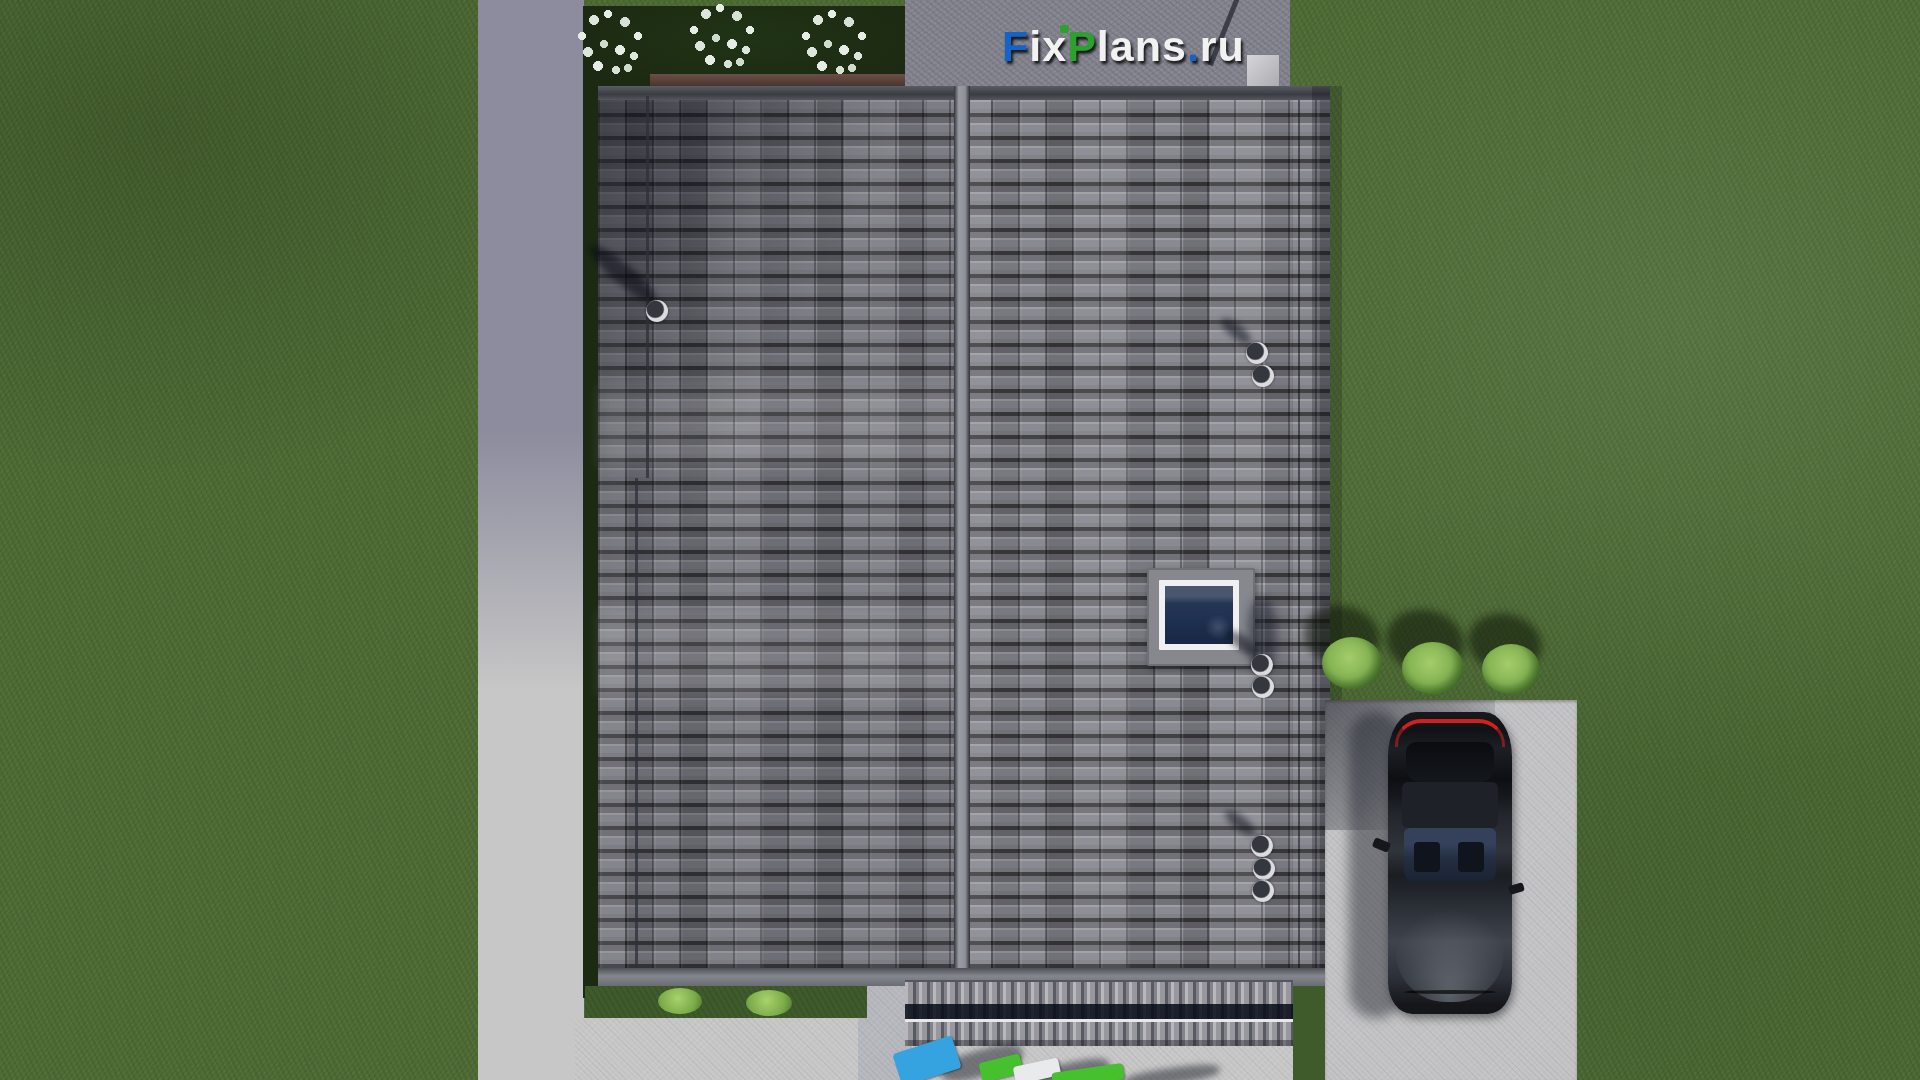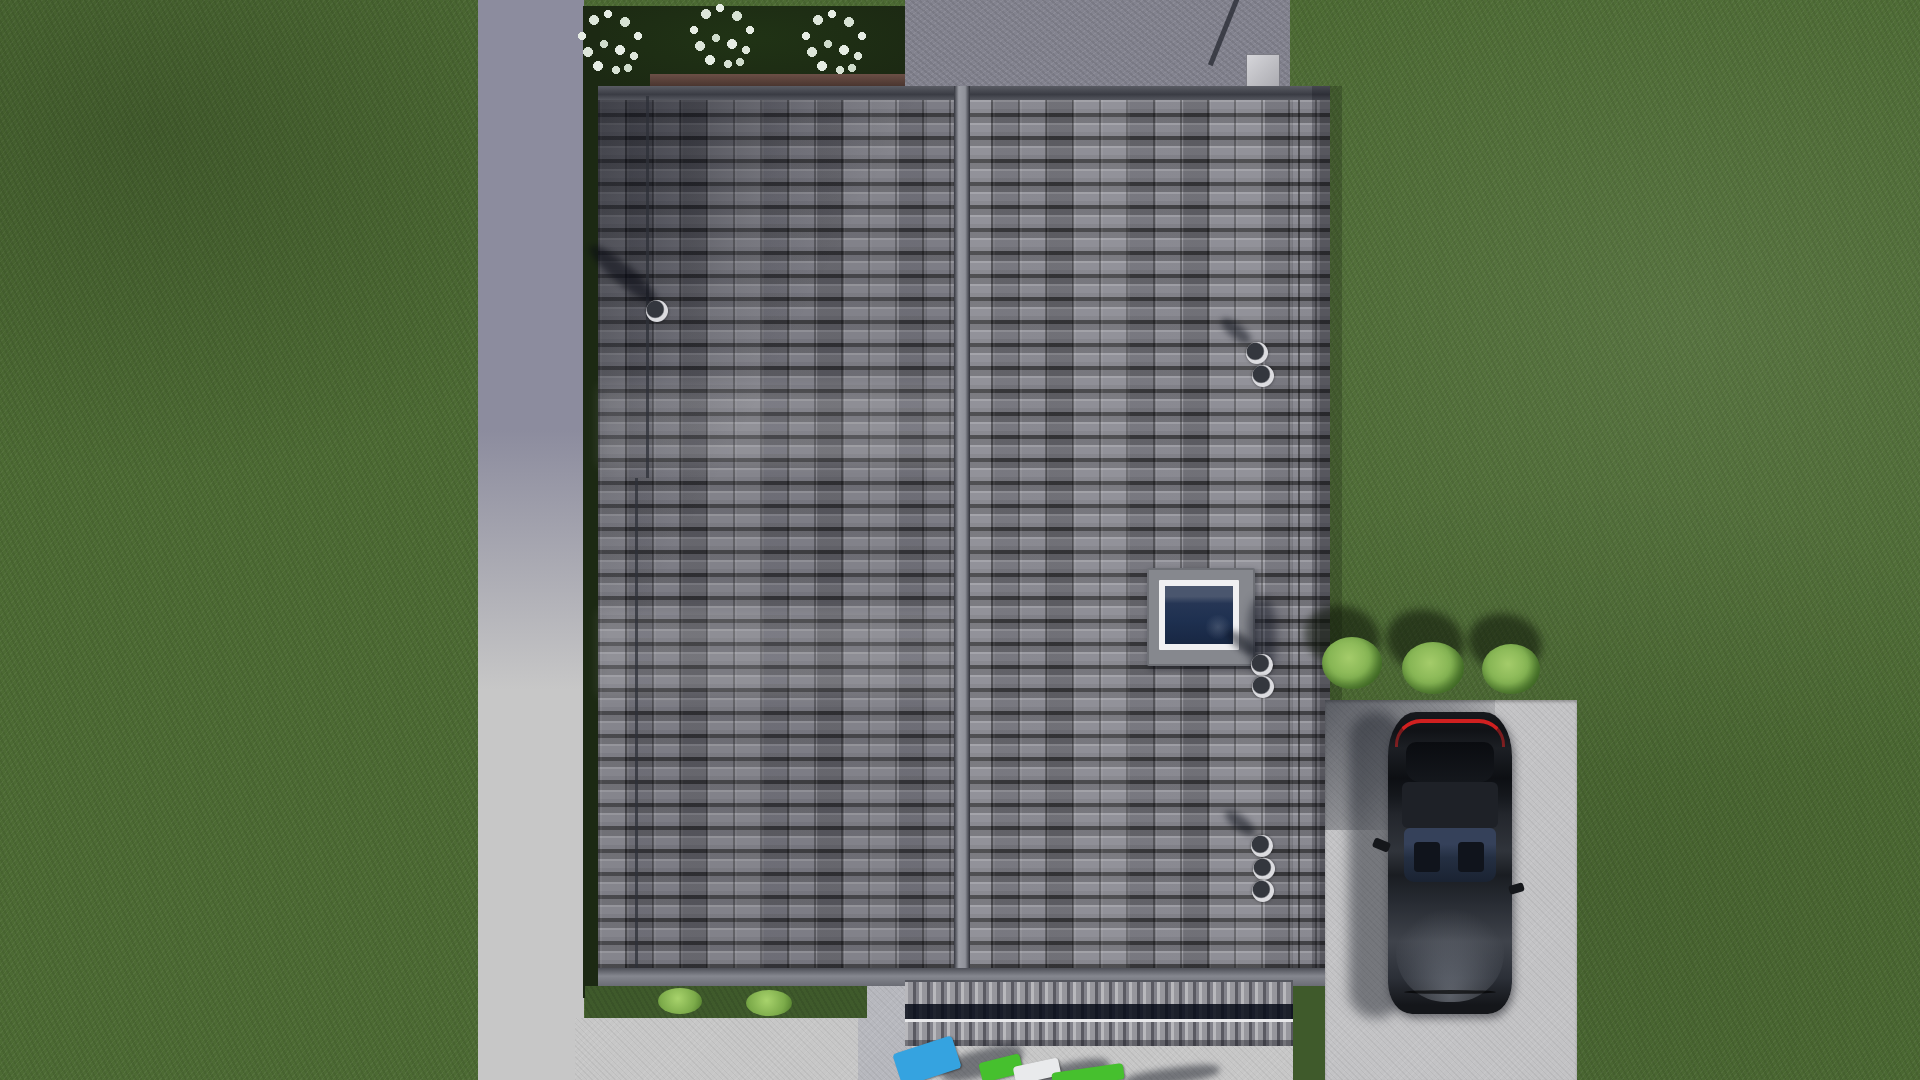--- a/index.html
+++ b/index.html
@@ -244,14 +244,18 @@
   </div>
 
   <div class="abs lounger-shadow" style="left:940px;top:1050px;width:84px;height:26px;transform:rotate(-16deg);"></div>
   <div class="abs lounger-shadow" style="left:1038px;top:1062px;width:72px;height:20px;transform:rotate(-12deg);"></div>
   <div class="abs lounger-shadow" style="left:1124px;top:1068px;width:96px;height:16px;transform:rotate(-8deg);"></div>
   <div class="abs lounger" style="left:896px;top:1044px;width:62px;height:34px;transform:rotate(-18deg);background:var(--lounger-blue,#35a3e0);"></div>
   <div class="abs lounger" style="left:980px;top:1058px;width:42px;height:20px;transform:rotate(-14deg);background:var(--lounger-green,#46c02e);"></div>
   <div class="abs lounger" style="left:1014px;top:1062px;width:46px;height:18px;transform:rotate(-12deg);background:var(--lounger-white,#e9eaec);"></div>
   <div class="abs lounger" style="left:1052px;top:1068px;width:72px;height:16px;transform:rotate(-8deg);background:var(--lounger-green,#46c02e);"></div>
 
+  <div class="abs logo">
+    <span class="lg-blue">F</span><span class="lg-white">ix</span><span class="lg-green">P</span><span class="lg-white">lans</span><span class="lg-blue">.</span><span class="lg-white">ru</span>
+    <div class="abs logo-i-dot"></div>
+  </div>
 
 </div>
 
 </body></html>

